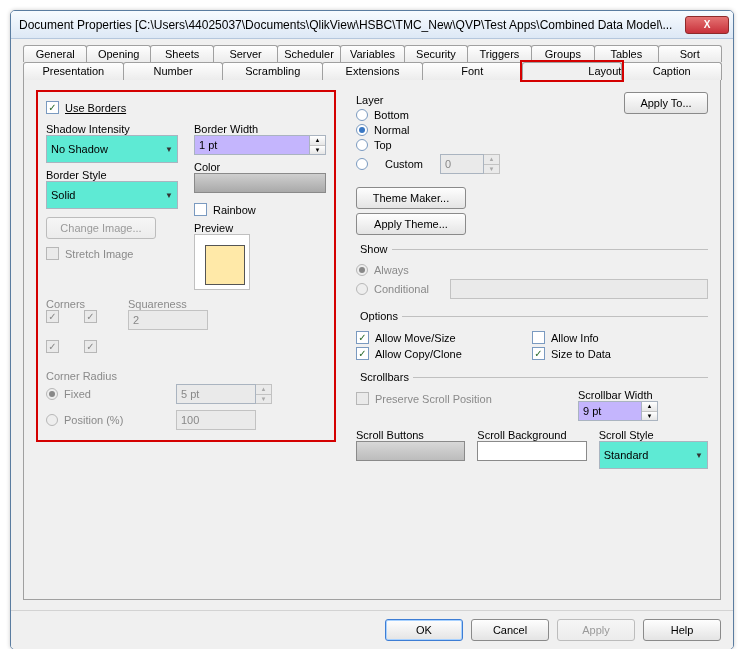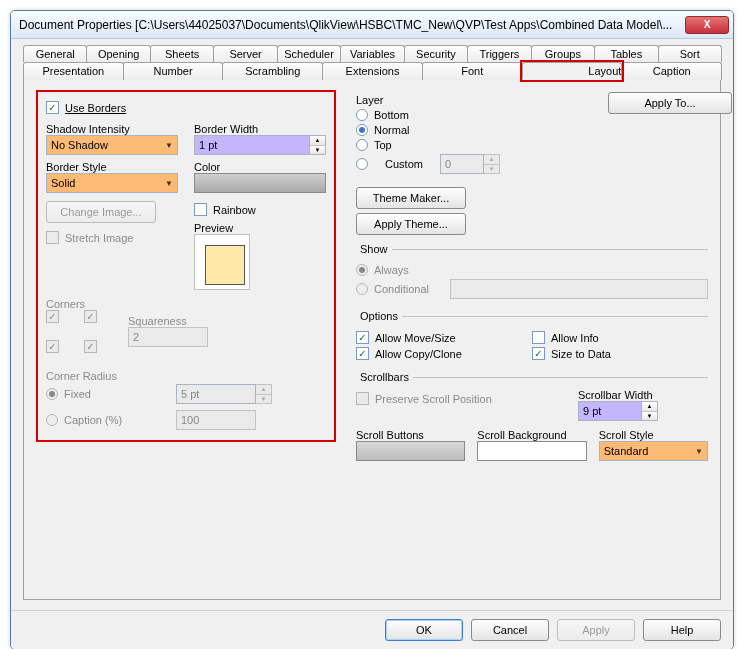--- a/index.html
+++ b/index.html
@@ -95,23 +95,23 @@
   .checkbox.disabled { background:#eaeaea; border-color:#b7b7b7; color:#888; }
   .radio {
     width:12px; height:12px; border-radius:50%;
     border:1px solid #7a9ac0; background:#fff;
     display:inline-flex; align-items:center; justify-content:center;
   }
   .radio.disabled { border-color:#b7b7b7; background:#eee; }
   .radio .dot { width:6px; height:6px; border-radius:50%; background:#3a78c4; }
   .radio.disabled .dot { background:#888; }
   .select {
-    height: 20px;
+    height: 28px;
     border:1px solid #aab4c0;
-    background:#fdba74;
+    background:#5eead4;
     display:flex; align-items:center; justify-content:space-between;
     padding: 4px 4px;
     font-size:11px;
   }
   .select .arrow { font-size:8px; color:#333; }
   .text-input {
     height:20px;
     border:1px solid #aab4c0;
     background:#c4b5fd;
     padding:0 4px;
@@ -275,21 +275,21 @@
             <div style="display:flex; gap:24px; margin-top:2px;">
               <div>
                 <div class="lbl section-label disabled-text">Corners</div>
                 <div class="grid4">
                   <span class="checkbox disabled">✓</span>
                   <span class="checkbox disabled">✓</span>
                   <span class="checkbox disabled">✓</span>
                   <span class="checkbox disabled">✓</span>
                 </div>
               </div>
-              <div style="flex:1;margin-top:17px;">
+              <div style="flex:1;">
                 <div class="lbl section-label disabled-text">Squareness</div>
                 <div class="text-input disabled" style="width:80px;">2</div>
               </div>
             </div>
 
             <div class="lbl section-label disabled-text" style="margin-top:10px;">Corner Radius</div>
             <div style="display:flex; gap:20px; align-items:center; margin-top:2px;">
               <div class="row" style="width:110px;">
                 <span class="radio disabled">
                     <span class="dot"></span>
@@ -300,21 +300,21 @@
                 <div class="text-input">5 pt</div>
                 <div class="arrows">
                     <div>▲</div>
                     <div>▼</div>
                   </div>
               </div>
             </div>
             <div style="display:flex; gap:20px; align-items:center; margin-top:6px;">
               <div class="row" style="width:110px;">
                 <span class="radio disabled"></span>
-                <span class="lbl disabled-text">Caption (%)</span>
+                <span class="lbl disabled-text">Position (%)</span>
               </div>
               <div class="text-input disabled" style="width:80px;">100</div>
             </div>
           </div>
         </div>
 
         <div class="col">
           <div style="display:flex; gap:30px;">
             <div style="flex:1;">
               <div class="group-label">Layer</div>
@@ -338,21 +338,21 @@
                 <div class="spinner disabled" style="width:60px;">
                   <div class="text-input">0</div>
                   <div class="arrows">
                       <div>▲</div>
                       <div>▼</div>
                     </div>
                 </div>
               </div>
             </div>
             <div style="width:100px; text-align:right; padding-top:2px;">
-              <div class="btn" style="width:124px;text-align:center;">Apply To...</div>
+              <div class="btn" style="width:84px;text-align:center;">Apply To...</div>
             </div>
           </div>
 
           <div style="margin-top:10px;">
             <div class="btn" style="width:110px;">Theme Maker...</div>
           </div>
           <div style="margin-top:4px;">
             <div class="btn" style="width:110px;">Apply Theme...</div>
           </div>
 

